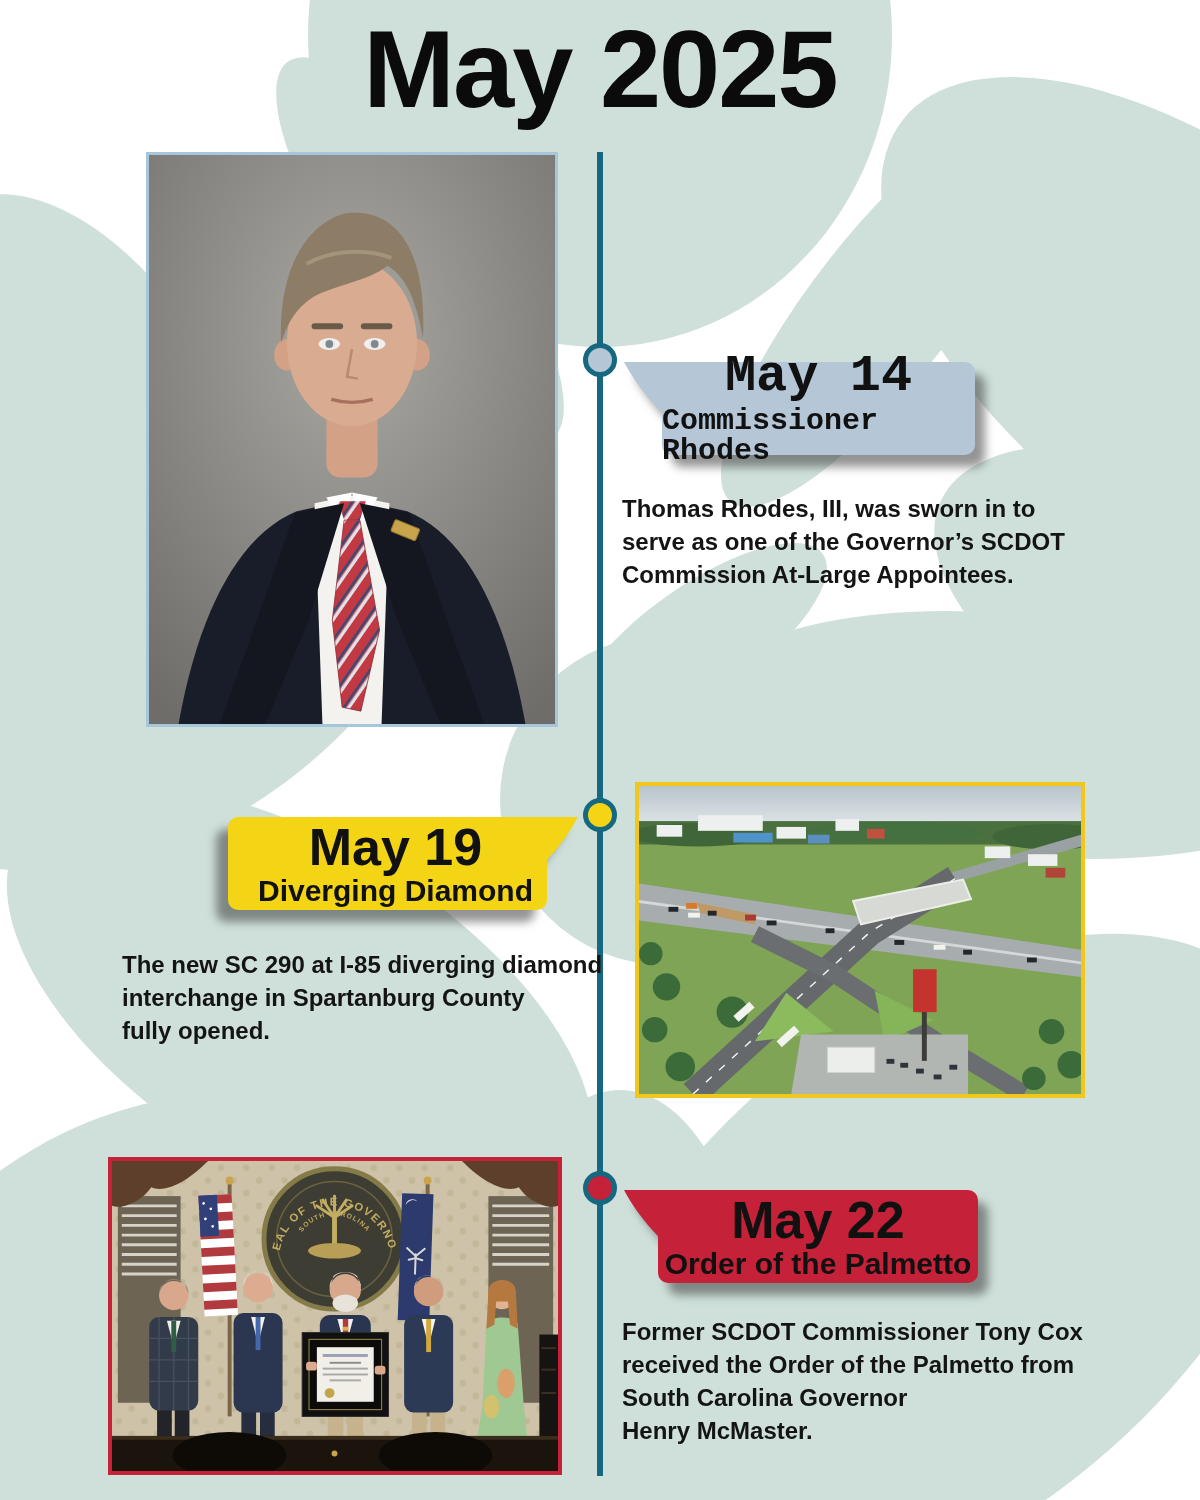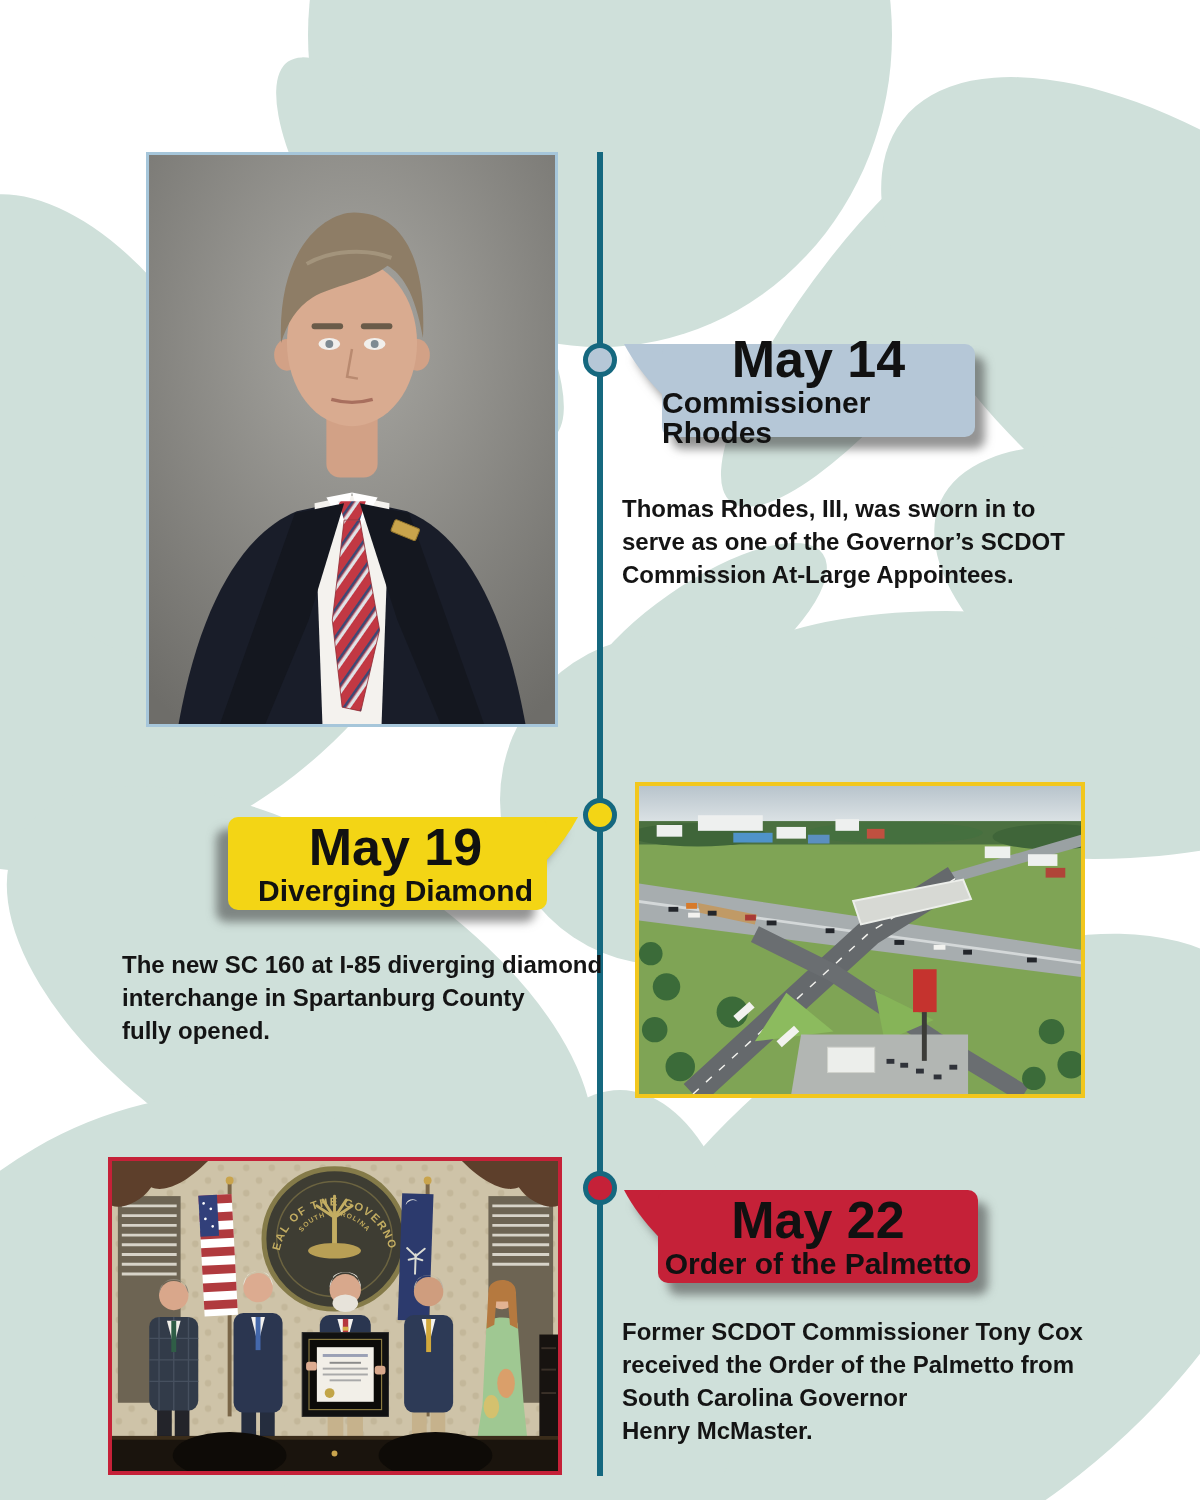--- a/index.html
+++ b/index.html
@@ -12,21 +12,21 @@
   .node{position:absolute;width:34px;height:34px;border:5px solid #15687f;border-radius:50%;box-sizing:border-box;}
   .n1{left:583px;top:343px;background:#b5c7d7;}
   .n2{left:583px;top:798px;background:#f3d515;}
   .n3{left:583px;top:1171px;background:#c52138;}
   .photo{position:absolute;box-sizing:border-box;background:#777;}
   .p1{left:146px;top:152px;width:412px;height:575px;border:3px solid #a6c6da;}
   .p2{left:635px;top:782px;width:450px;height:316px;border:4px solid #f2c71d;}
   .p3{left:108px;top:1157px;width:454px;height:318px;border:4px solid #c52138;}
   .photo svg{display:block;width:100%;height:100%;}
   .callout{position:absolute;width:380px;height:120px;}
-  .c1{left:610px;top:332px;}
+  .c1{left:610px;top:350px;font-family:Liberation Mono, monospace;}
   .c2{left:200px;top:805px;width:390px;}
   .c3{left:610px;top:1178px;}
   .bubble{position:absolute;left:0;top:0;width:100%;height:100%;}
   .c1 .bubble{filter:drop-shadow(10px 12px 5px rgba(60,60,60,.55));}
   .c2 .bubble{filter:drop-shadow(-12px 12px 5px rgba(60,60,60,.55));}
   .c3 .bubble{filter:drop-shadow(10px 12px 5px rgba(60,60,60,.55));}
   .c1 .bubble path,.c1 .bubble rect{fill:#b5c7d7;}
   .c2 .bubble path,.c2 .bubble rect{fill:#f3d515;}
   .c3 .bubble path,.c3 .bubble rect{fill:#c52138;}
   .ctext{position:absolute;top:12px;height:93px;display:flex;flex-direction:column;
@@ -60,20 +60,21 @@
       <circle cx="665" cy="800" r="165"></circle>
       <ellipse cx="1020" cy="735" rx="320" ry="120" transform="rotate(6 1020 735)"></ellipse>
       <ellipse cx="300" cy="1010" rx="330" ry="165" transform="rotate(32 300 1010)"></ellipse>
       <ellipse cx="935" cy="1270" rx="430" ry="250" transform="rotate(-40 935 1270)"></ellipse>
       <ellipse cx="620" cy="1330" rx="130" ry="240"></ellipse>
       <ellipse cx="430" cy="1560" rx="220" ry="120"></ellipse>
       <ellipse cx="140" cy="1330" rx="300" ry="210" transform="rotate(-30 140 1330)"></ellipse>
     </g>
   </svg>
 
+  <h1 class="title">May 2025</h1>
 
   <div class="tl-line"></div>
 
   <div class="photo p1">
     <svg viewBox="0 0 412 575" preserveAspectRatio="none">
       <defs>
         <radialGradient id="pbg" cx="50%" cy="32%" r="80%">
           <stop offset="0" stop-color="#a8a7a2"></stop>
             <stop offset="1" stop-color="#6e6d69"></stop>
         </radialGradient>
@@ -206,21 +207,21 @@
   <div class="callout c2">
     <svg class="bubble" viewBox="0 0 390 120" aria-hidden="true">
       <path d="M378 12 L290 12 L290 100 C330 76 360 46 378 12 Z"></path>
       <rect x="28" y="12" width="319" height="93" rx="10"></rect>
     </svg>
     <div class="ctext">
       <div class="cdate">May 19</div>
       <div class="clabel">Diverging Diamond</div>
     </div>
   </div>
-  <p class="body b2">The new SC 160 at I-85 diverging diamond
+  <p class="body b2">The new SC 290 at I-85 diverging diamond
 interchange in Spartanburg County
 fully opened.</p>
 
   <div class="photo p3">
     <svg viewBox="0 0 455 318" preserveAspectRatio="none">
       <defs>
         <pattern id="wp" width="26" height="26" patternUnits="userSpaceOnUse">
           <rect width="26" height="26" fill="#cec3a8"></rect>
           <circle cx="7" cy="7" r="3.4" fill="#c0b294" opacity=".7"></circle>
           <circle cx="20" cy="20" r="3.4" fill="#c0b294" opacity=".7"></circle>

